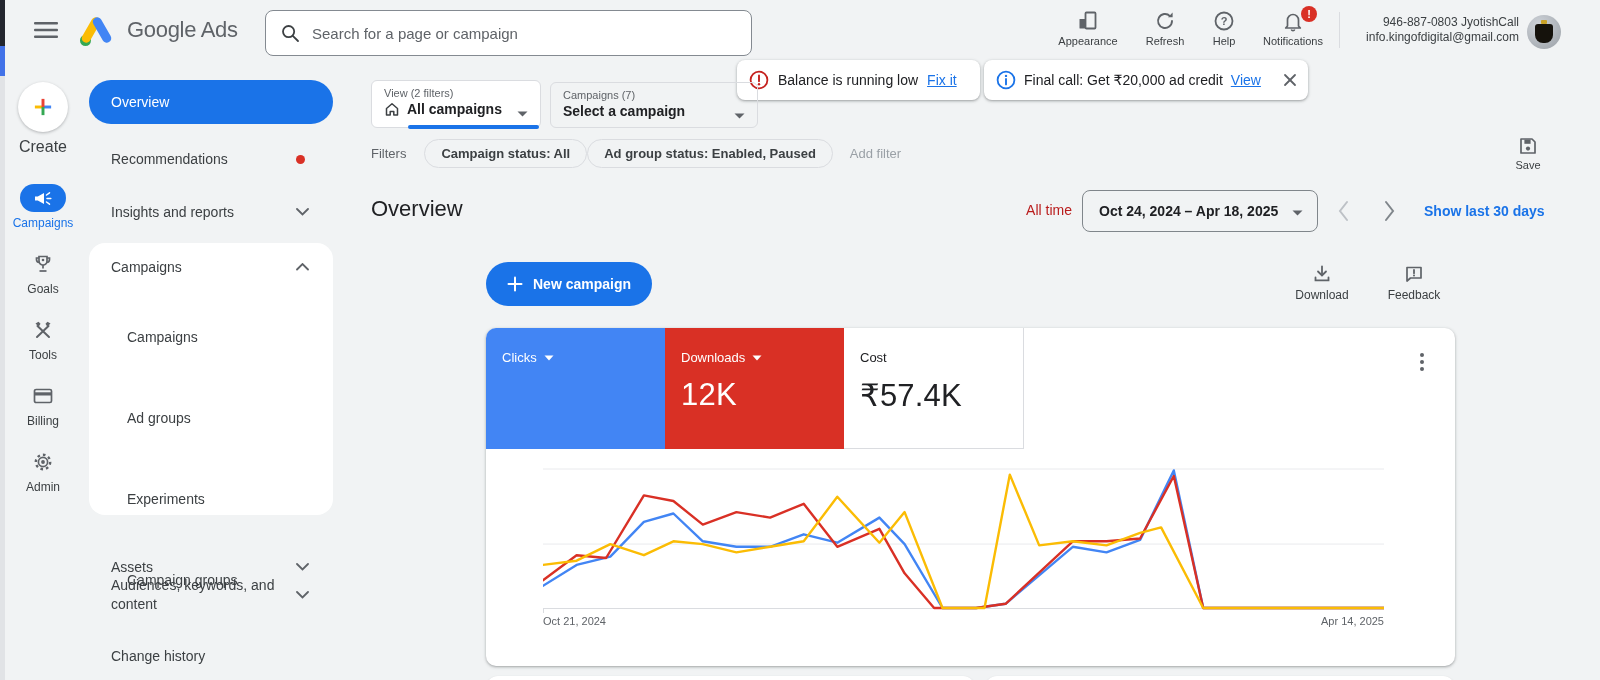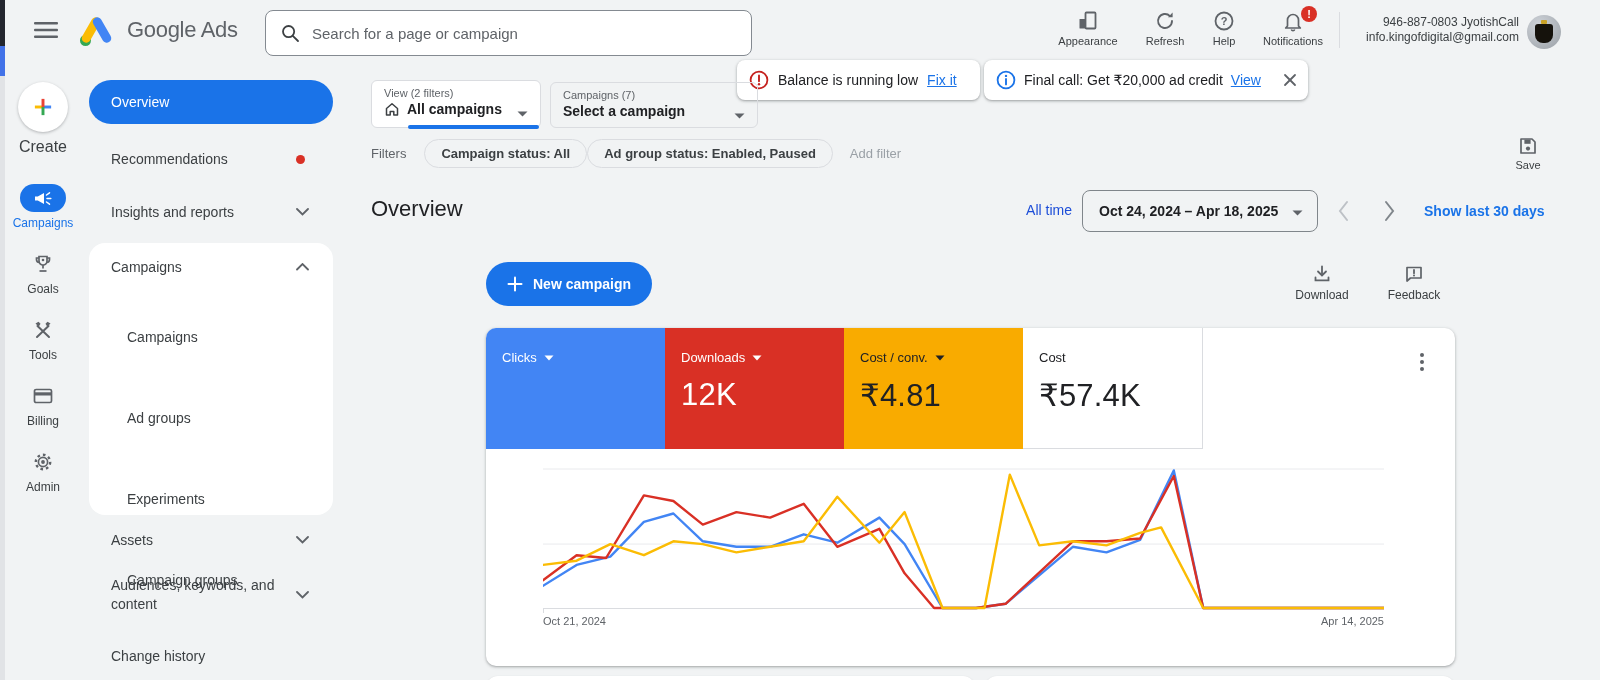--- a/index.html
+++ b/index.html
@@ -57,21 +57,21 @@
   #nav-overview { left:0; top:20px; width:244px; height:44px; background:#1a73e8; border-radius:22px; color:#fff; font-size:14px; display:flex; align-items:center; padding-left:22px; cursor:pointer; }
   .nav-row { left:0; width:244px; height:28px; display:flex; align-items:center; font-size:14px; color:#3c4043; cursor:pointer; padding-left:22px; }
   .nav-row .chev { margin-left:auto; margin-right:24px; display:flex; }
   #nav-reco { top:85px; }
   #nav-reco .dot { margin-left:auto; margin-right:28px; width:9px; height:9px; border-radius:50%; background:#d93025; }
   #nav-insights { top:138px; }
   #nav-card { left:0; top:183px; width:244px; height:272px; background:#fff; border-radius:16px; }
   #nav-campaigns-hdr { top:10px; position:relative; }
   .nav-sub { position:relative; height:27px; display:flex; align-items:center; font-size:14px; color:#3c4043; padding-left:38px; cursor:pointer; }
   #sub-0 { top:26px; } #sub-1 { top:53px; } #sub-2 { top:80px; } #sub-3 { top:107px; }
-  #nav-assets { top:466px;justify-content:space-between; }
+  #nav-assets { top:493px;justify-content:space-between; }
   #nav-audiences { top:510px; height:50px; align-items:center; }
   #nav-audiences .aud-txt { width:176px; line-height:19px; }
   #nav-change { top:582px; }
 
   
   #dd1 { left:371px; top:80px; width:170px; height:48px; background:#fff; border:1px solid #dadce0; border-radius:6px; cursor:pointer; }
   #dd1 .cap, #dd2 .cap { font-size:11px; color:#5f6368; padding:6px 0 0 12px; }
   #dd1 .valrow, #dd2 .valrow { display:flex; align-items:center; padding-left:12px; margin-top:2px; gap:7px; font-size:14px; font-weight:bold; color:#202124; }
   #dd1 .caret, #dd2 .caret { position:absolute; right:12px; top:22px; }
   #dd1-indicator { position:absolute; left:36px; bottom:-2px; width:131px; height:4px; border-radius:2px; background:#1a73e8; }
@@ -79,21 +79,21 @@
   #filters-row { left:371px; top:139px; height:29px; display:flex; align-items:center; gap:11px; }
   #filters-lbl { font-size:13px; color:#5f6368; margin-right:7px; }
   .chip { height:29px; border:1px solid #dadce0; border-radius:15px; display:flex; align-items:center; padding:0 16px; font-size:13px; font-weight:bold; color:#3c4043; background:transparent; cursor:pointer; white-space:nowrap; }
   #add-filter { font-size:13px; color:#9aa0a6; margin-left:6px; cursor:pointer; }
   #save-action { left:1506px; top:136px; width:44px; text-align:center; color:#3c4043; cursor:pointer; }
   #save-action svg { margin:0 auto; display:block; }
   #save-action .lbl { font-size:11px; margin-top:3px; }
 
   
   #page-title { left:371px; top:196px; font-size:22px; color:#202124; }
-  #date-scope { left:1000px; top:202px; width:72px; text-align:right; font-size:14px; color:#1d4ed8; }
+  #date-scope { left:1000px; top:202px; width:72px; text-align:right; font-size:14px; color:#b91c1c; }
   #date-box { left:1082px; top:190px; width:236px; height:42px; border:1px solid #80868b; border-radius:8px; display:flex; align-items:center; padding:0 14px 0 16px; font-size:14px; font-weight:bold; color:#202124; cursor:pointer; }
   #date-box .caret { margin-left:auto; }
   #date-prev { left:1337px; top:200px; cursor:pointer; } #date-next { left:1383px; top:200px; cursor:pointer; }
   #show-last { left:1424px; top:203px; font-size:14px; font-weight:bold; color:#1a73e8; cursor:pointer; }
 
   
   #new-campaign { left:486px; top:262px; width:166px; height:44px; border-radius:22px; background:#1a73e8; color:#fff; font-size:14px; font-weight:bold; display:flex; align-items:center; justify-content:center; gap:10px; cursor:pointer; border:none; font-family:inherit; }
   .card-action { top:264px; width:72px; text-align:center; color:#3c4043; cursor:pointer; }
   .card-action svg { margin:0 auto; display:block; }
   .card-action .lbl { font-size:12px; margin-top:4px; }
@@ -441,29 +441,20 @@
         </div>
         <div class="metric" style="background: rgb(217, 48, 37); color: rgb(255, 255, 255);">
           <div class="mlabel">
             <span>Downloads</span>
             <svg width="10" height="6" viewBox="0 0 10 6">
               <path d="M0.5 0.5h9L5 5.5z" fill="#ffffff"></path>
             </svg>
           </div>
           <div class="mvalue">12K</div>
         </div>
-        <div class="metric" style="background: rgb(249, 171, 0); color: rgb(32, 33, 36);">
-          <div class="mlabel">
-            <span>Cost / conv.</span>
-            <svg width="10" height="6" viewBox="0 0 10 6">
-              <path d="M0.5 0.5h9L5 5.5z" fill="#202124"></path>
-            </svg>
-          </div>
-          <div class="mvalue">₹4.81</div>
-        </div>
         <div class="metric" style="background: rgb(255, 255, 255); color: rgb(32, 33, 36); border-right: 1px solid rgb(218, 220, 224); border-bottom: 1px solid rgb(218, 220, 224); width: 180px;">
           <div class="mlabel">
             <span>Cost</span>
           </div>
           <div class="mvalue">₹57.4K</div>
         </div>
       </div>
     <div id="kebab">
       <svg width="18" height="20" viewBox="0 0 18 20">
           <g fill="#5f6368">

